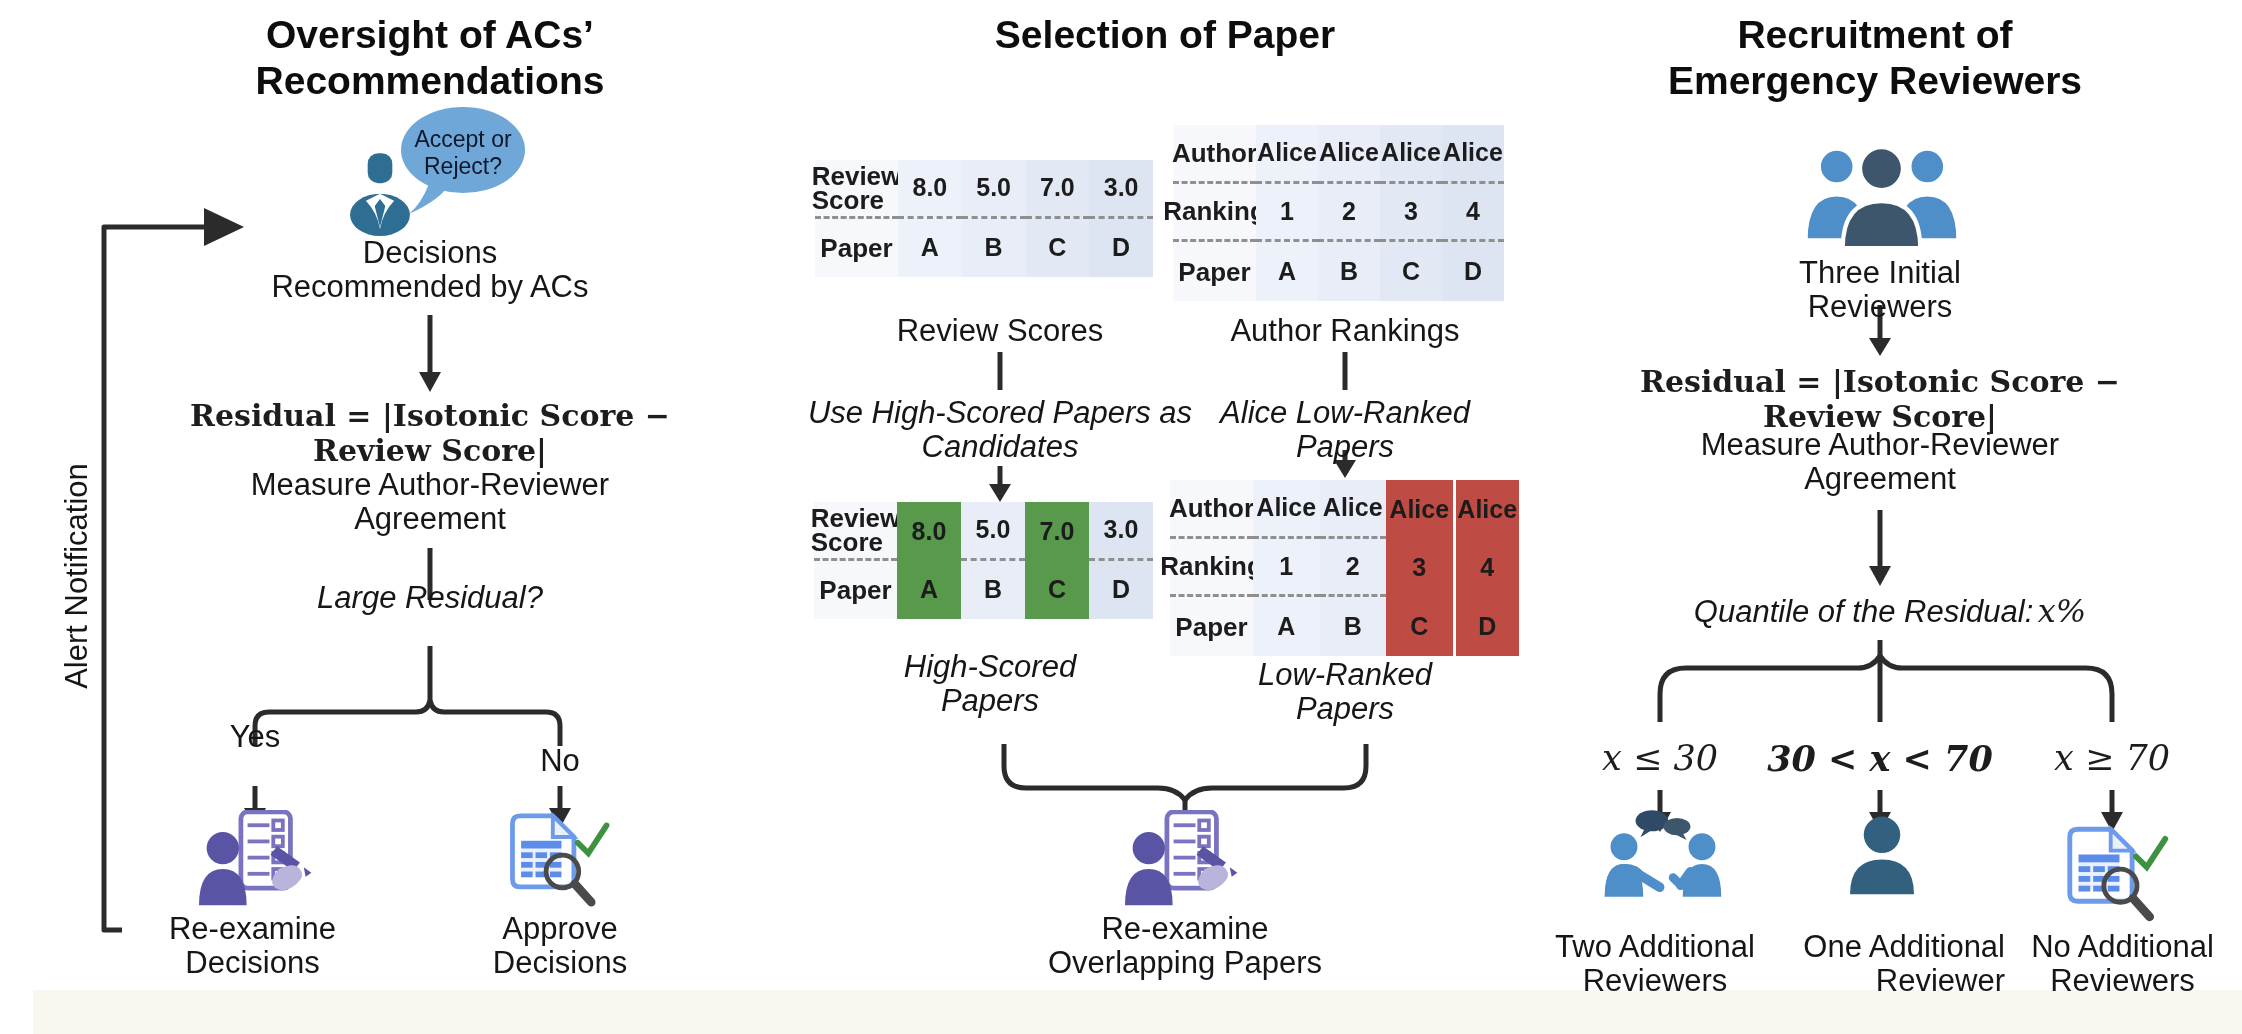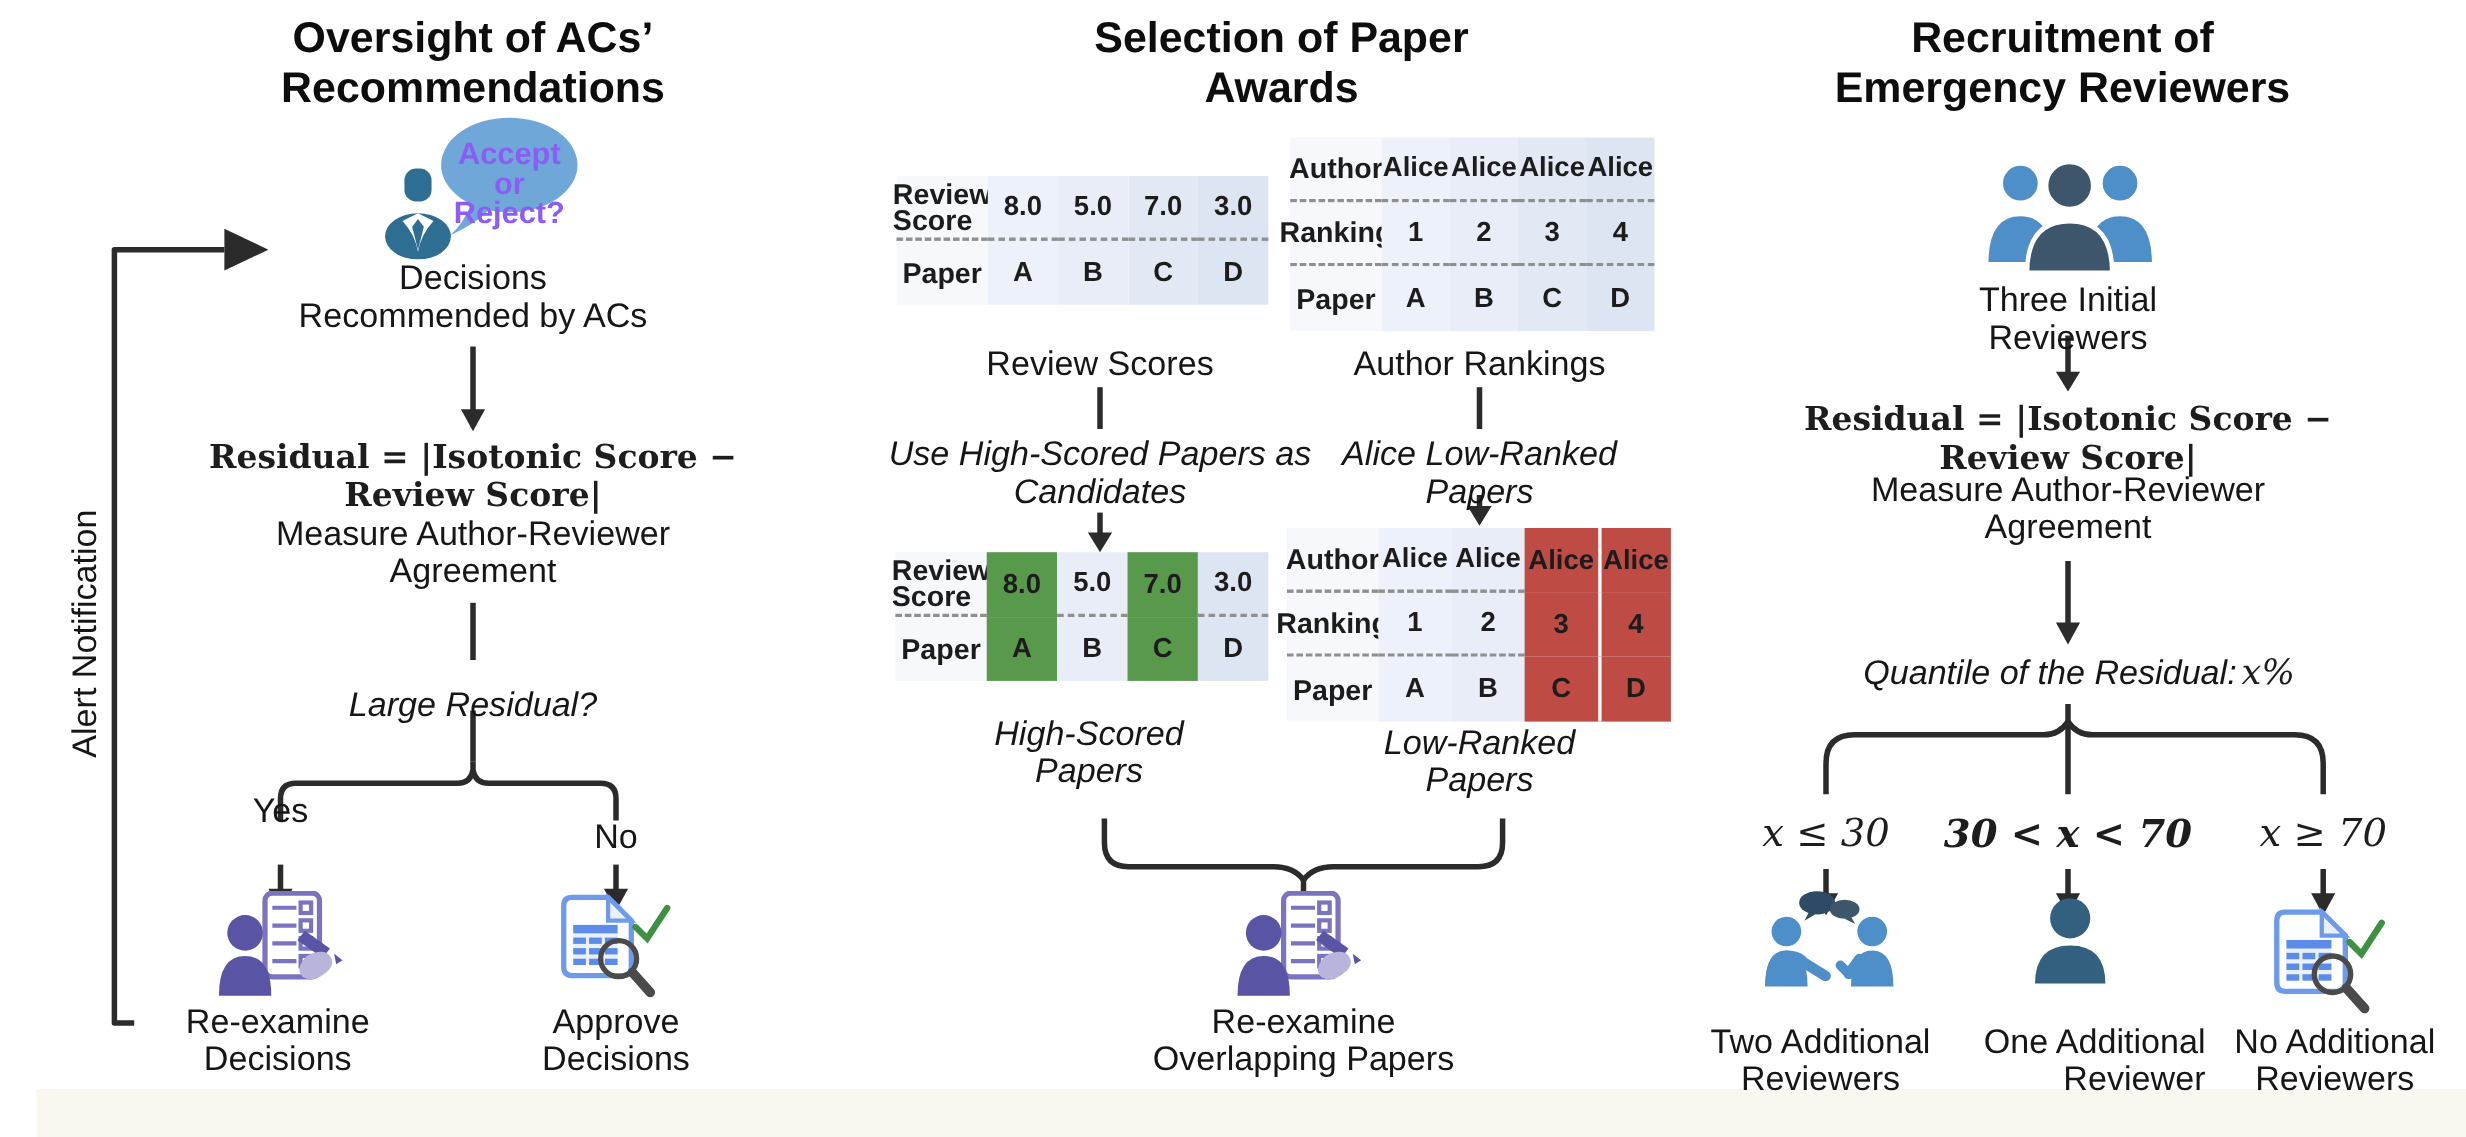--- a/index.html
+++ b/index.html
@@ -5,21 +5,21 @@
   html,body{margin:0;padding:0;background:#fff;}
   #canvas{position:relative;width:2242px;height:1034px;background:#ffffff;overflow:hidden;
           font-family:"Liberation Sans",sans-serif;color:#111;}
   .abs{position:absolute;}
   .ctr{text-align:center;}
   .lab{font-size:31px;line-height:34px;color:#161616;}
   .it{font-style:italic;}
   .ttl{font-weight:bold;font-size:39px;line-height:46px;color:#0d0d0d;}
   .math{font-family:"DejaVu Serif",serif;font-weight:bold;font-size:30px;color:#1d1d1d;}
   .cond{font-family:"DejaVu Serif",serif;font-style:italic;font-size:35px;color:#1d1d1d;}
-  .bubble-txt{font-weight:bold;font-size:28px;line-height:27px;color:#8b5cf6;}
+  .bubble-txt{font-weight:normal;font-size:23px;line-height:27px;color:#0f172a;}
   .vtext{position:absolute;left:-78px;top:558px;width:310px;text-align:center;
          transform:rotate(-90deg);font-size:31px;color:#161616;}
   .tbl{position:absolute;display:grid;}
   .cell{display:flex;align-items:center;justify-content:center;font-weight:bold;
         font-size:25px;color:#1c1c1c;}
   .lbl{font-size:26px;line-height:24px;text-align:left;padding:0 4px;}
   .sep{border-bottom:3px dashed #8f8f8f;}
   svg{display:block;}
   .connectors{position:absolute;left:0;top:0;pointer-events:none;}
   .cream{position:absolute;left:33px;top:990px;width:2209px;height:44px;background:#faf7f0;}
@@ -109,21 +109,21 @@
     <div>Recommended by ACs</div>
   </div>
 
   <div class="abs ctr math" style="left:170px;top:398px;width:520px;">Residual = |Isotonic Score − Review Score|</div>
 
   <div class="abs ctr lab" style="left:205px;top:468px;width:450px;">
     <div>Measure Author-Reviewer</div>
     <div>Agreement</div>
   </div>
 
-  <div class="abs ctr lab it" style="left:280px;top:624px;width:300px;font-style:italic;">Large Residual?</div>
+  <div class="abs ctr lab it" style="left:280px;top:581px;width:300px;font-style:italic;">Large Residual?</div>
 
   <div class="abs ctr lab" style="left:205px;top:720px;width:100px;">Yes</div>
   <div class="abs ctr lab" style="left:510px;top:744px;width:100px;">No</div>
 
   <svg class="abs" style="left:196px;top:810px;" width="126" height="100" viewBox="0 0 130 105">
     <rect x="46" y="2" width="52" height="80" rx="7" fill="#ffffff" stroke="#7a73c0" stroke-width="5"></rect>
     <g stroke="#7a73c0" stroke-width="4">
       <line x1="53" y1="16" x2="76" y2="16"></line>
         <rect x="80" y="11" width="10" height="10" fill="#fff"></rect>
       <line x1="53" y1="33" x2="76" y2="33"></line>
@@ -167,21 +167,20 @@
   </div>
   <div class="abs ctr lab" style="left:440px;top:912px;width:240px;">
     <div>Approve</div>
     <div>Decisions</div>
   </div>
 
   <div class="vtext">Alert Notification</div>
 
   <div class="abs ctr ttl" style="left:940px;top:12px;width:450px;">
     <div>Selection of Paper</div>
-    <div>Awards</div>
   </div>
 
   <div class="tbl" style="left: 815px; top: 160px; width: 338px; height: 117px; grid-auto-rows: 1fr; grid-template-columns: 83px repeat(4, 1fr);">
       <div class="cell lbl sep" style="background: rgb(247, 248, 251);">Review Score</div>
       <div class="cell sep" style="background: rgb(237, 241, 249);">8.0</div>
       <div class="cell sep" style="background: rgb(232, 237, 247);">5.0</div>
       <div class="cell sep" style="background: rgb(226, 232, 244);">7.0</div>
       <div class="cell sep" style="background: rgb(221, 228, 242);">3.0</div>
       <div class="cell lbl" style="background: rgb(247, 248, 251);">Paper</div>
       <div class="cell" style="background: rgb(237, 241, 249);">A</div>

